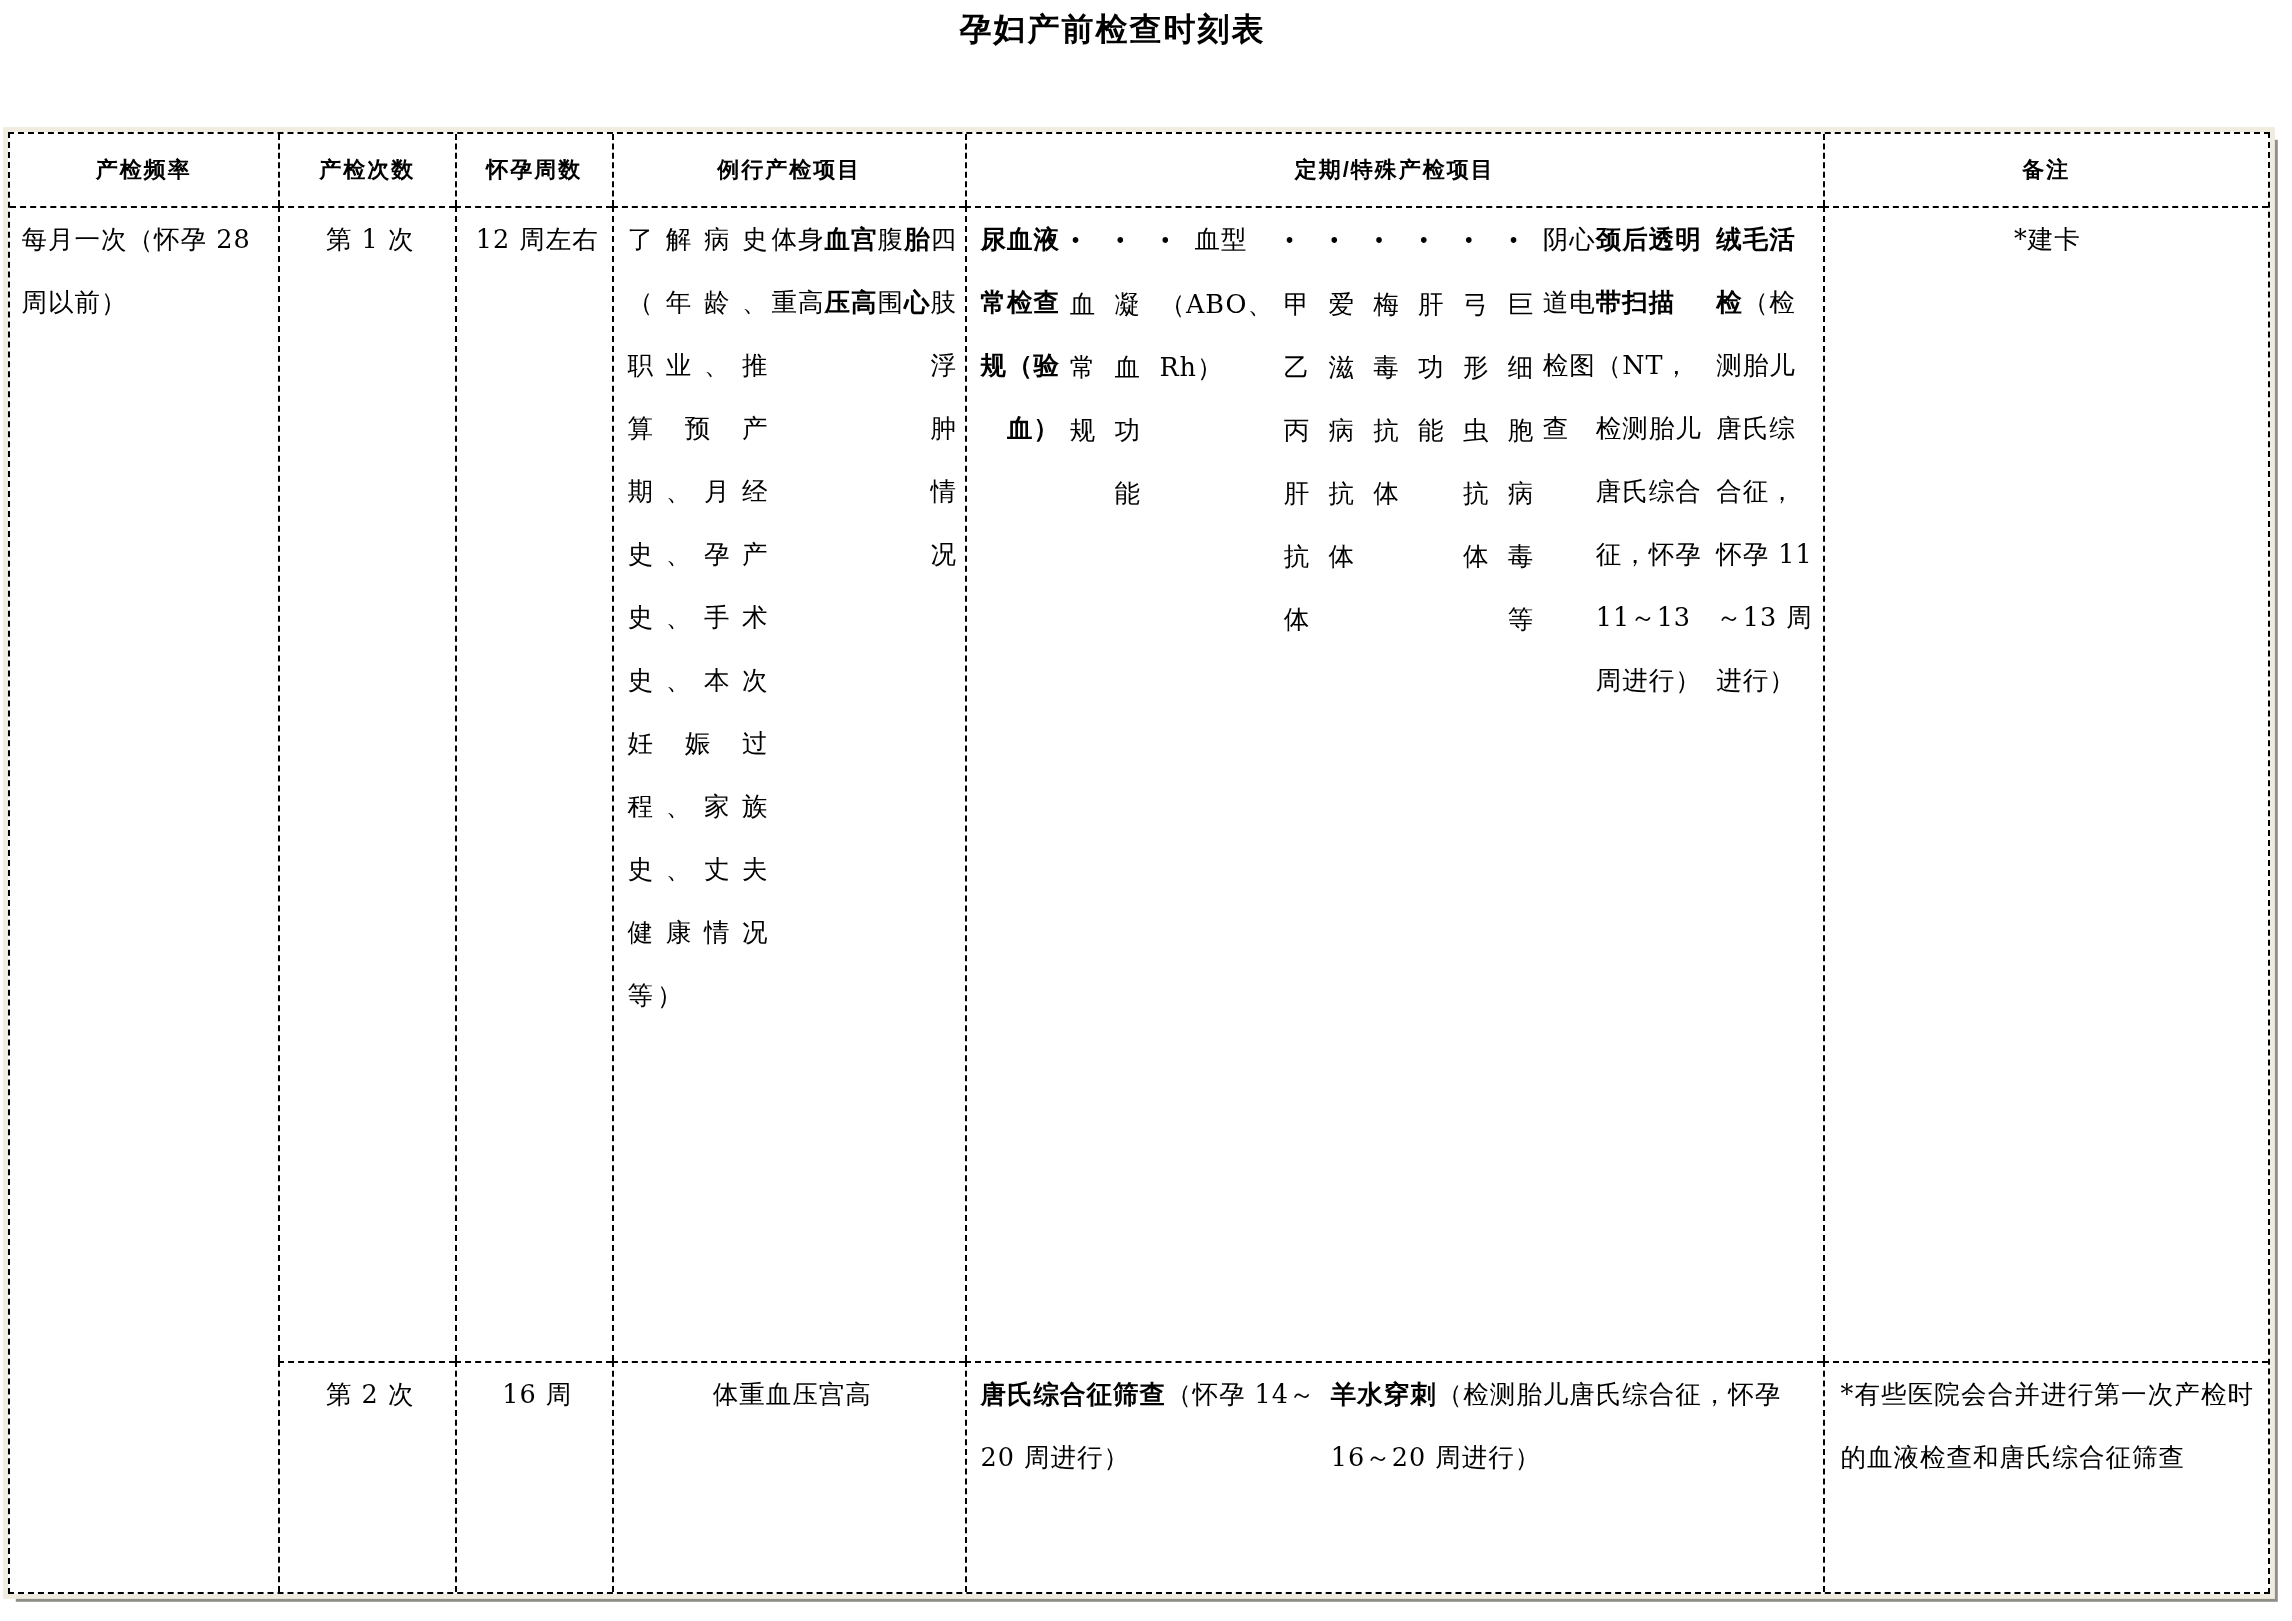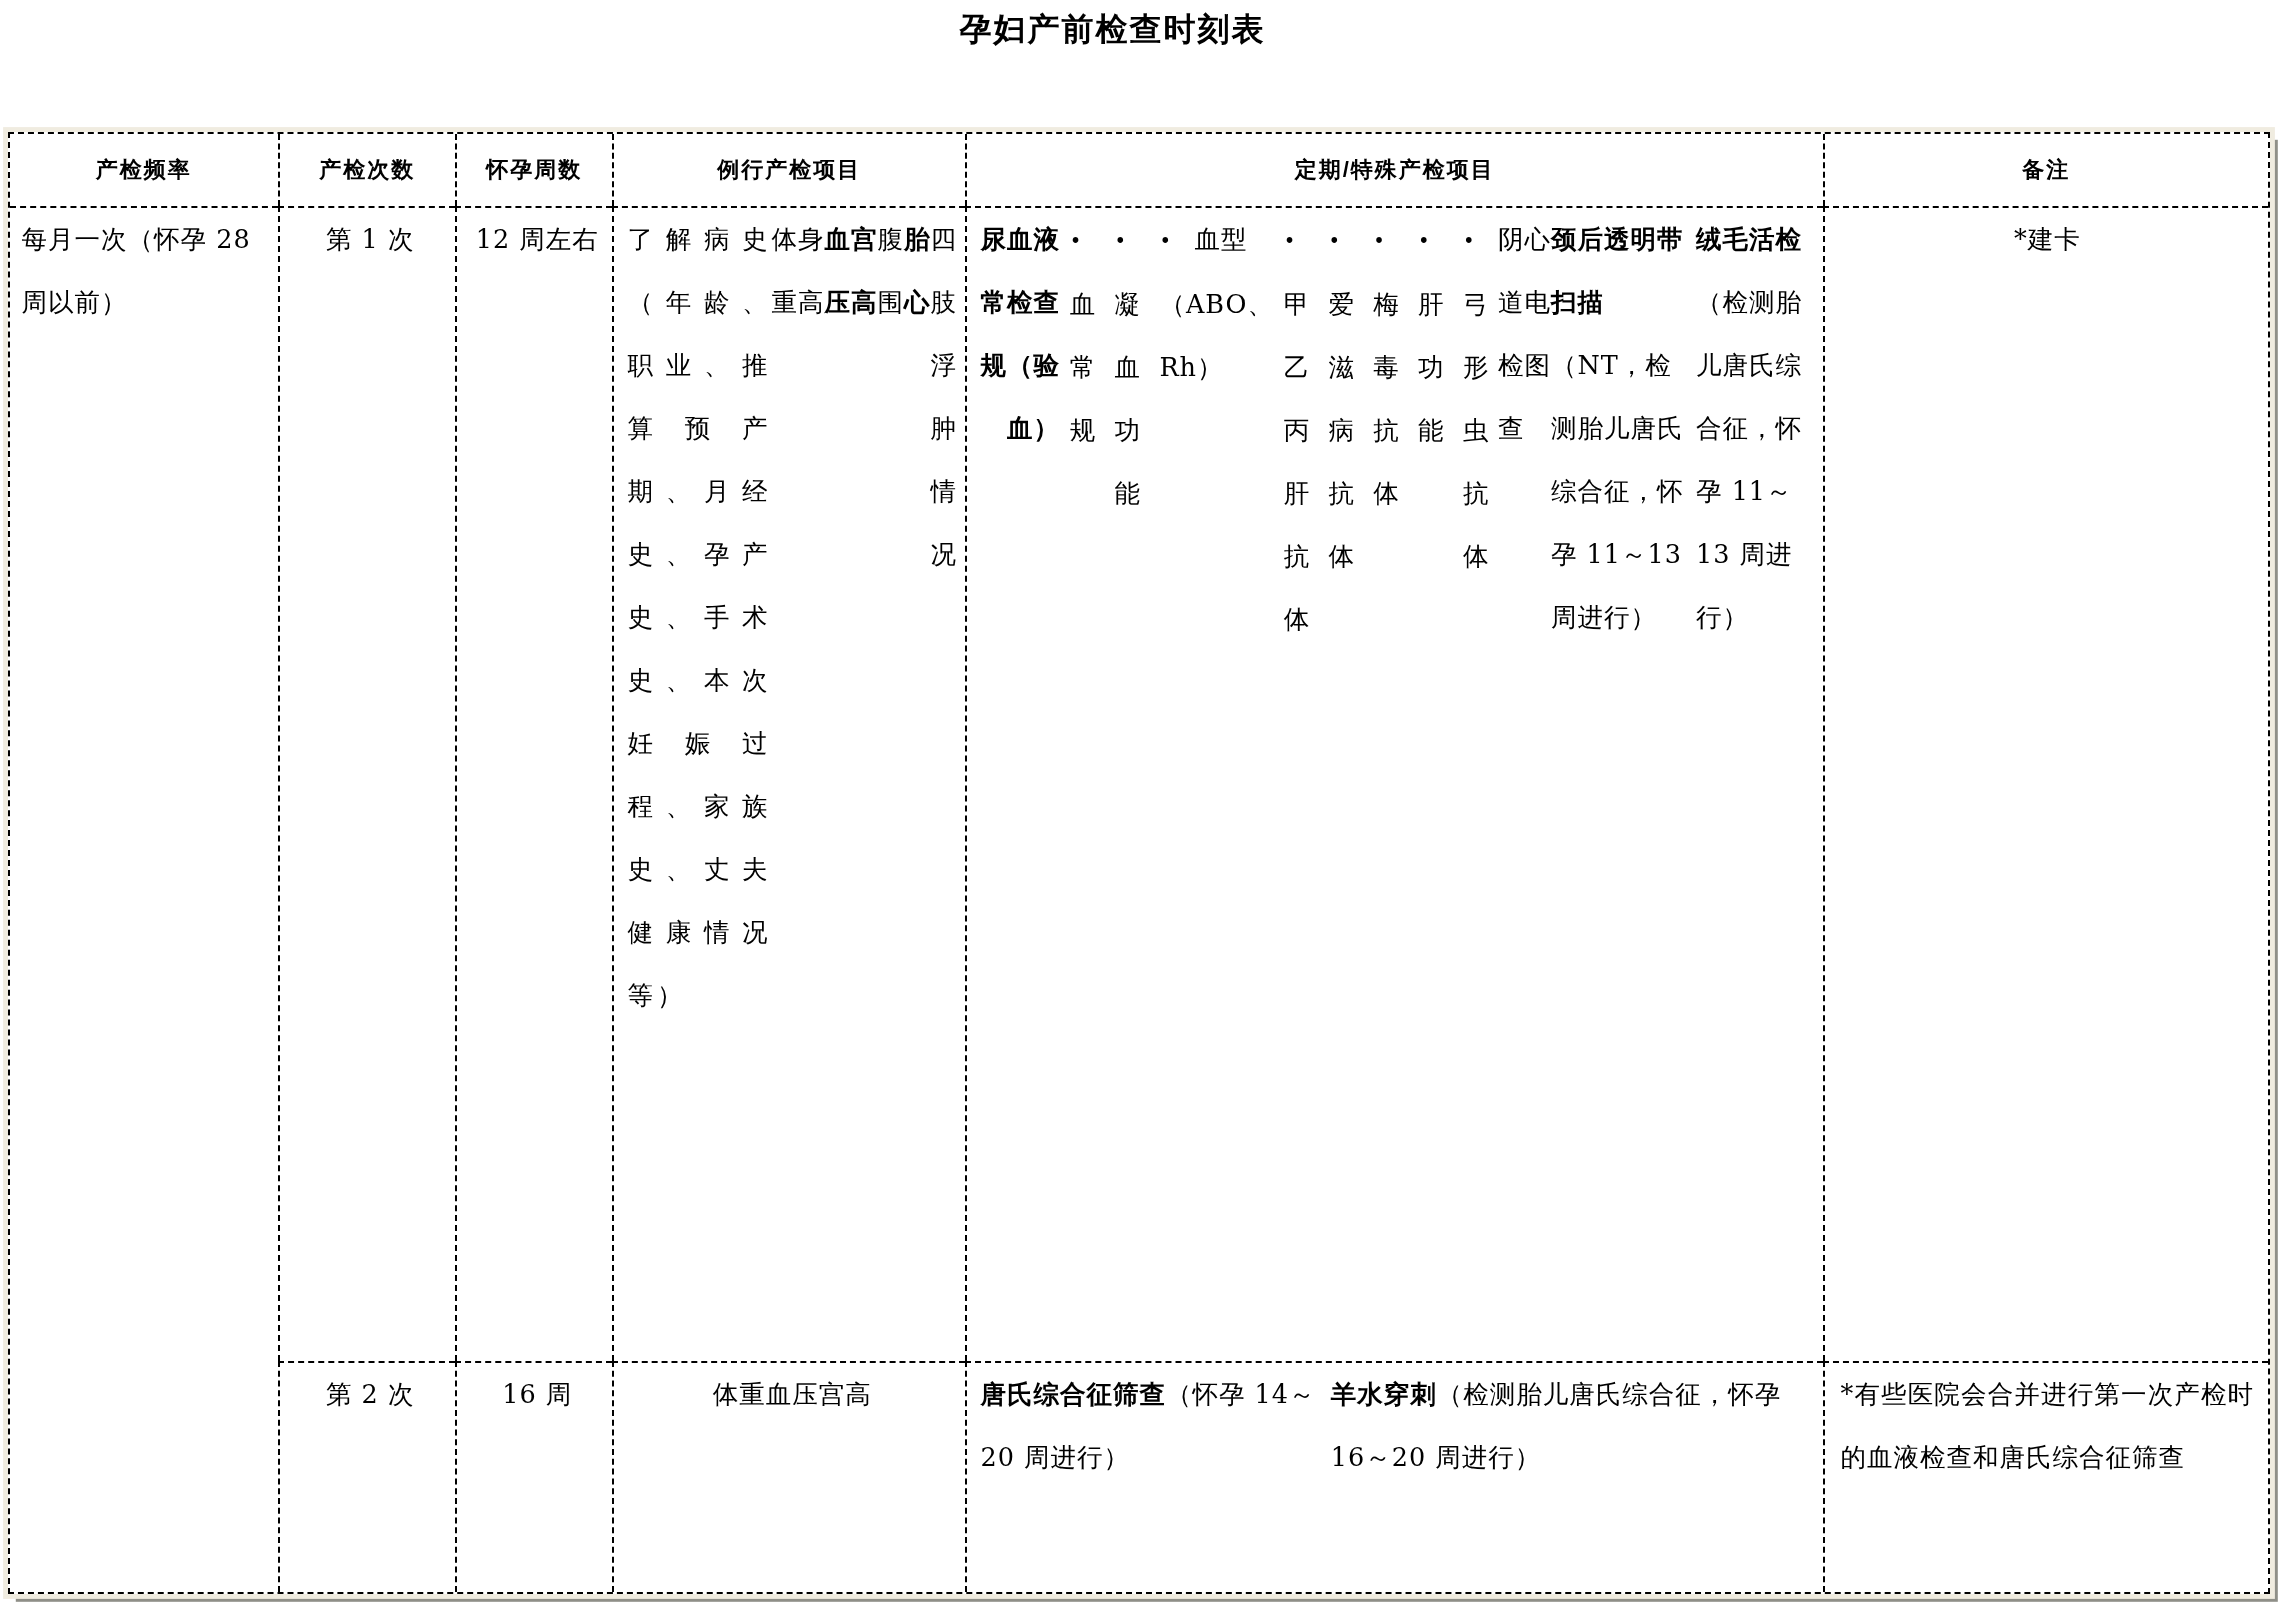--- a/index.html
+++ b/index.html
@@ -90,20 +90,21 @@
     <div class="line b">尿常规</div>
     <div class="line b">血液检查（验血）</div>
     <div class="line bullet-item"><span class="bullet">•</span><span>血常规</span></div>
     <div class="line bullet-item"><span class="bullet">•</span><span>凝血功能</span></div>
     <div class="line bullet-item"><span class="bullet">•</span><span>血型（ABO、Rh）</span></div>
     <div class="line bullet-item"><span class="bullet">•</span><span>甲乙丙肝抗体</span></div>
     <div class="line bullet-item"><span class="bullet">•</span><span>爱滋病抗体</span></div>
     <div class="line bullet-item"><span class="bullet">•</span><span>梅毒抗体</span></div>
     <div class="line bullet-item"><span class="bullet">•</span><span>肝功能</span></div>
     <div class="line bullet-item"><span class="bullet">•</span><span>弓形虫抗体</span></div>
+    <div class="line bullet-item"><span class="bullet">•</span><span>巨细胞病毒等</span></div>
     <div class="line">阴道检查</div>
     <div class="line">心电图</div>
     <div class="line"><span class="bp">颈后透明带扫描</span><span>（NT，检测胎儿唐氏综合征，怀孕 11～13 周进行）</span></div>
     <div class="line"><span class="bp">绒毛活检</span><span>（检测胎儿唐氏综合征，怀孕 11～13 周进行）</span></div>
   </div>
   <div class="cell bl bt c6 r2 notes">
     <div class="line">*建卡</div>
   </div>
 
   <div class="cell bl bt c2 r3">

